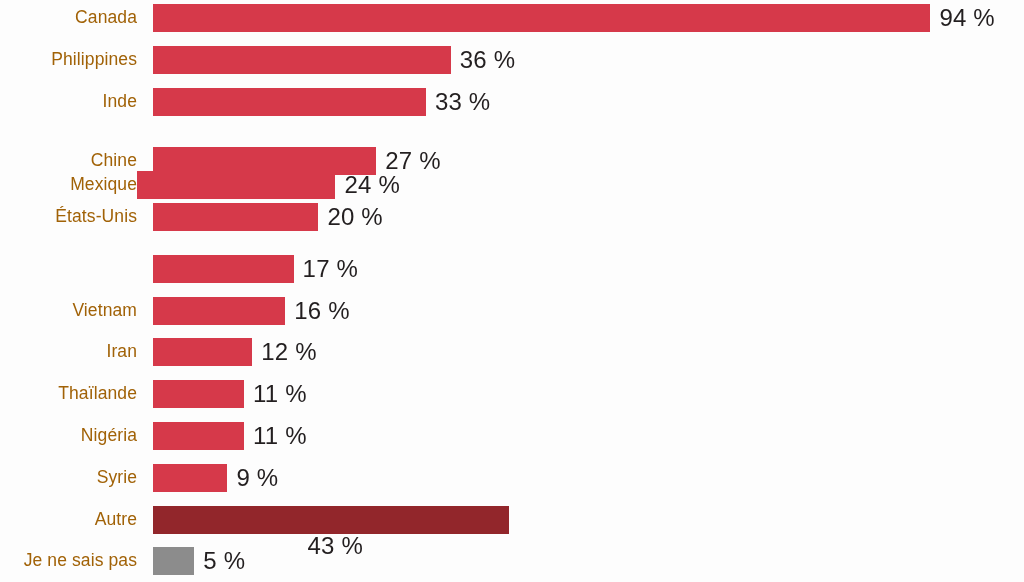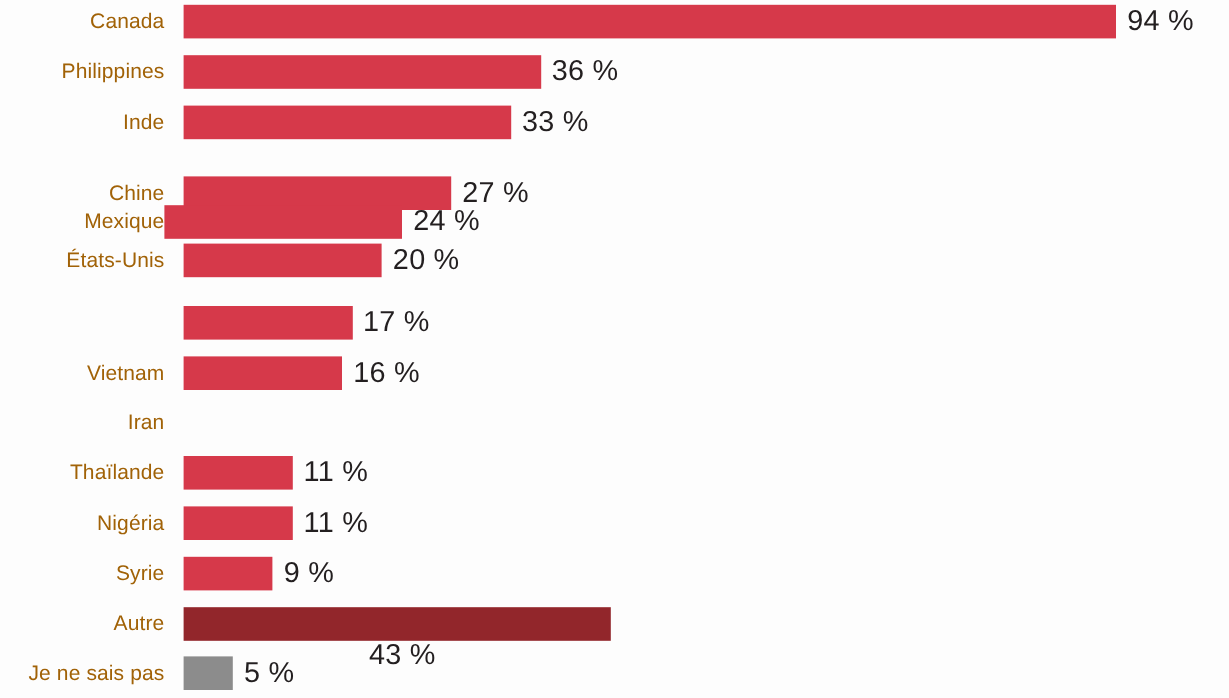--- a/index.html
+++ b/index.html
@@ -132,20 +132,24 @@
     </div>
     <div class="row" style="top: 296.6px;">
       <div class="cat-label">Vietnam</div>
       <div class="bar-wrap" style="left: 153px;">
         <div class="bar" style="width: 132.32px; background: rgb(214, 57, 74);"></div>
         <div class="val-label">16 %</div>
       </div>
     </div>
     <div class="row" style="top: 338.4px;">
       <div class="cat-label">Iran</div>
+      <div class="bar-wrap" style="left: 153px;">
+        <div class="bar" style="width: 99.24px; background: rgb(214, 57, 74);"></div>
+        <div class="val-label">12 %</div>
+      </div>
     </div>
     <div class="row" style="top: 380.2px;">
       <div class="cat-label">Thaïlande</div>
       <div class="bar-wrap" style="left: 153px;">
         <div class="bar" style="width: 90.97px; background: rgb(214, 57, 74);"></div>
         <div class="val-label">11 %</div>
       </div>
     </div>
     <div class="row" style="top: 422px;">
       <div class="cat-label">Nigéria</div>

